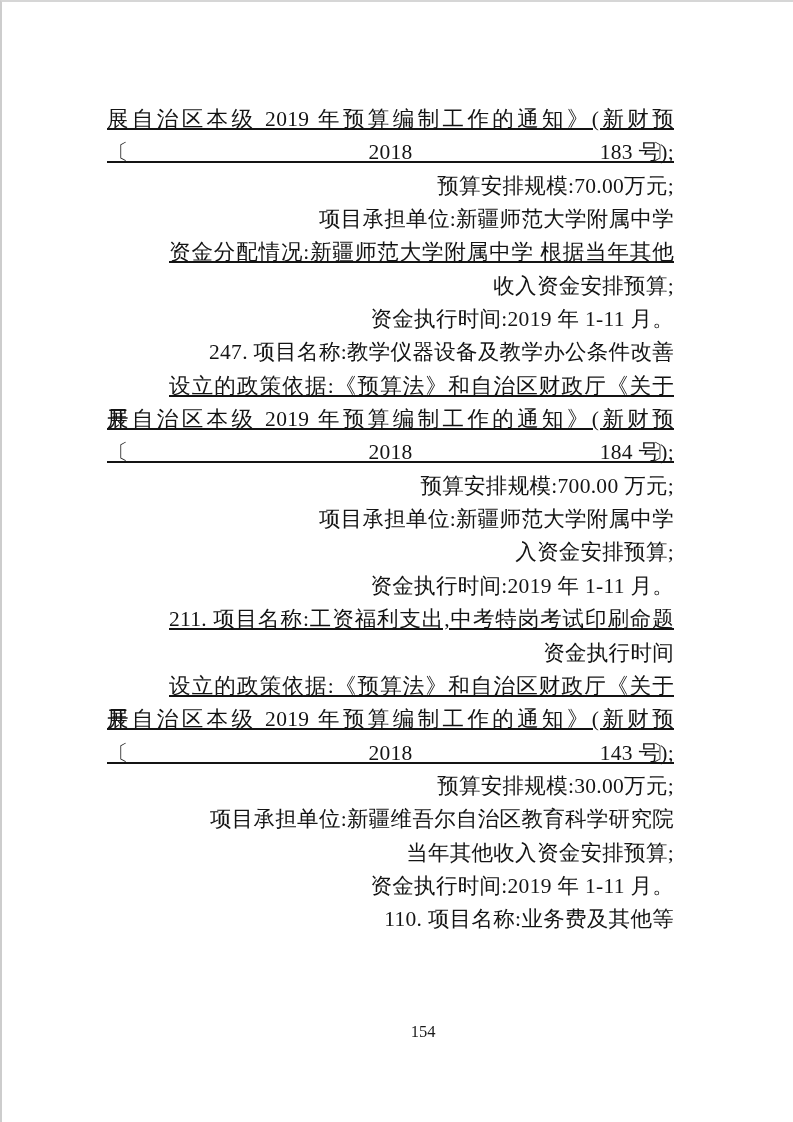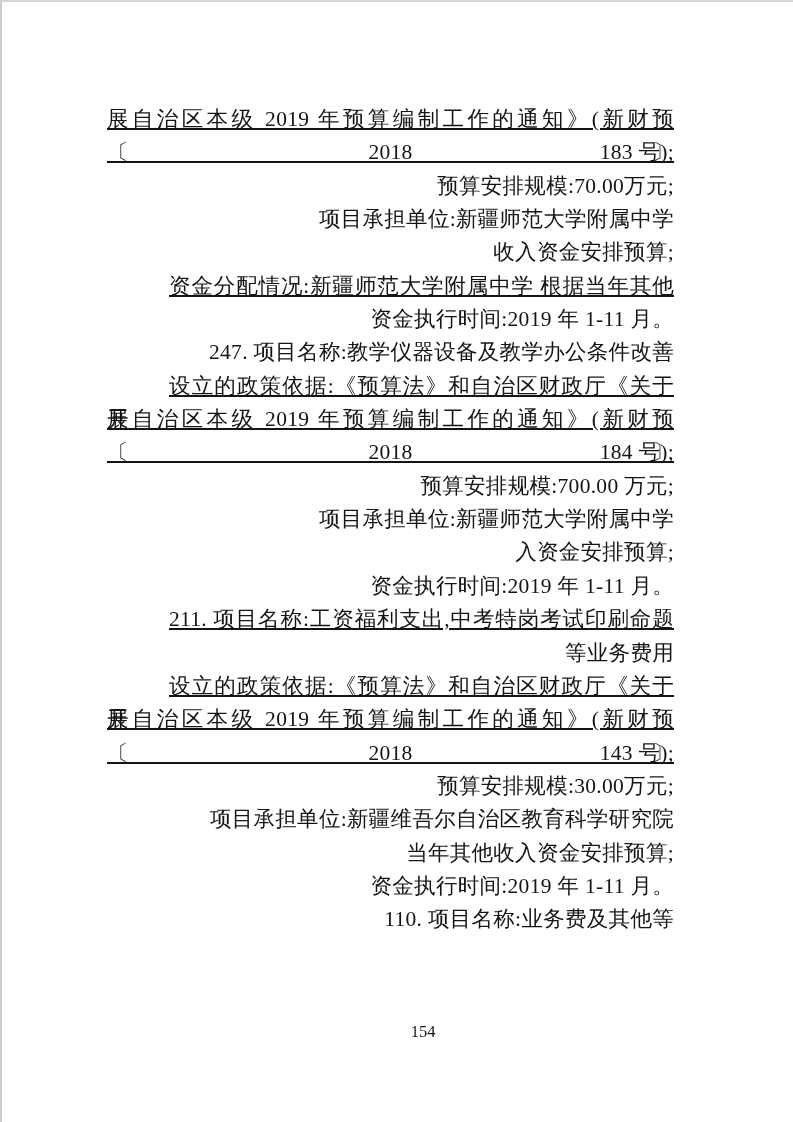--- a/index.html
+++ b/index.html
@@ -54,33 +54,33 @@
 </style>
 </head>
 <body>
 
 <div class="page">
   <div class="text-block">
     <div class="line fill">展自治区本级 2019 年预算编制工作的通知》(新财预〔2018〕</div>
     <div class="line">183 号);</div>
     <div class="line indent">预算安排规模:70.00万元;</div>
     <div class="line indent">项目承担单位:新疆师范大学附属中学</div>
+    <div class="line indent fill">资金分配情况:新疆师范大学附属中学 根据当年其他</div>
     <div class="line">收入资金安排预算;</div>
-    <div class="line indent fill">资金分配情况:新疆师范大学附属中学 根据当年其他</div>
     <div class="line indent">资金执行时间:2019 年 1-11 月。</div>
     <div class="line indent">247. 项目名称:教学仪器设备及教学办公条件改善</div>
     <div class="line indent fill">设立的政策依据:《预算法》和自治区财政厅《关于开</div>
     <div class="line fill">展自治区本级 2019 年预算编制工作的通知》(新财预〔2018〕</div>
     <div class="line">184 号);</div>
     <div class="line indent">预算安排规模:700.00 万元;</div>
     <div class="line indent">项目承担单位:新疆师范大学附属中学</div>
     <div class="line">入资金安排预算;</div>
     <div class="line indent">资金执行时间:2019 年 1-11 月。</div>
     <div class="line indent fill">211. 项目名称:工资福利支出,中考特岗考试印刷命题</div>
-    <div class="line">等业务费用</div>
+    <div class="line">资金执行时间</div>
     <div class="line indent fill">设立的政策依据:《预算法》和自治区财政厅《关于开</div>
     <div class="line fill">展自治区本级 2019 年预算编制工作的通知》(新财预〔2018〕</div>
     <div class="line">143 号);</div>
     <div class="line indent">预算安排规模:30.00万元;</div>
     <div class="line indent">项目承担单位:新疆维吾尔自治区教育科学研究院</div>
     <div class="line">当年其他收入资金安排预算;</div>
     <div class="line indent">资金执行时间:2019 年 1-11 月。</div>
     <div class="line indent">110. 项目名称:业务费及其他等</div>
   </div>
   <div class="page-number">154</div>

